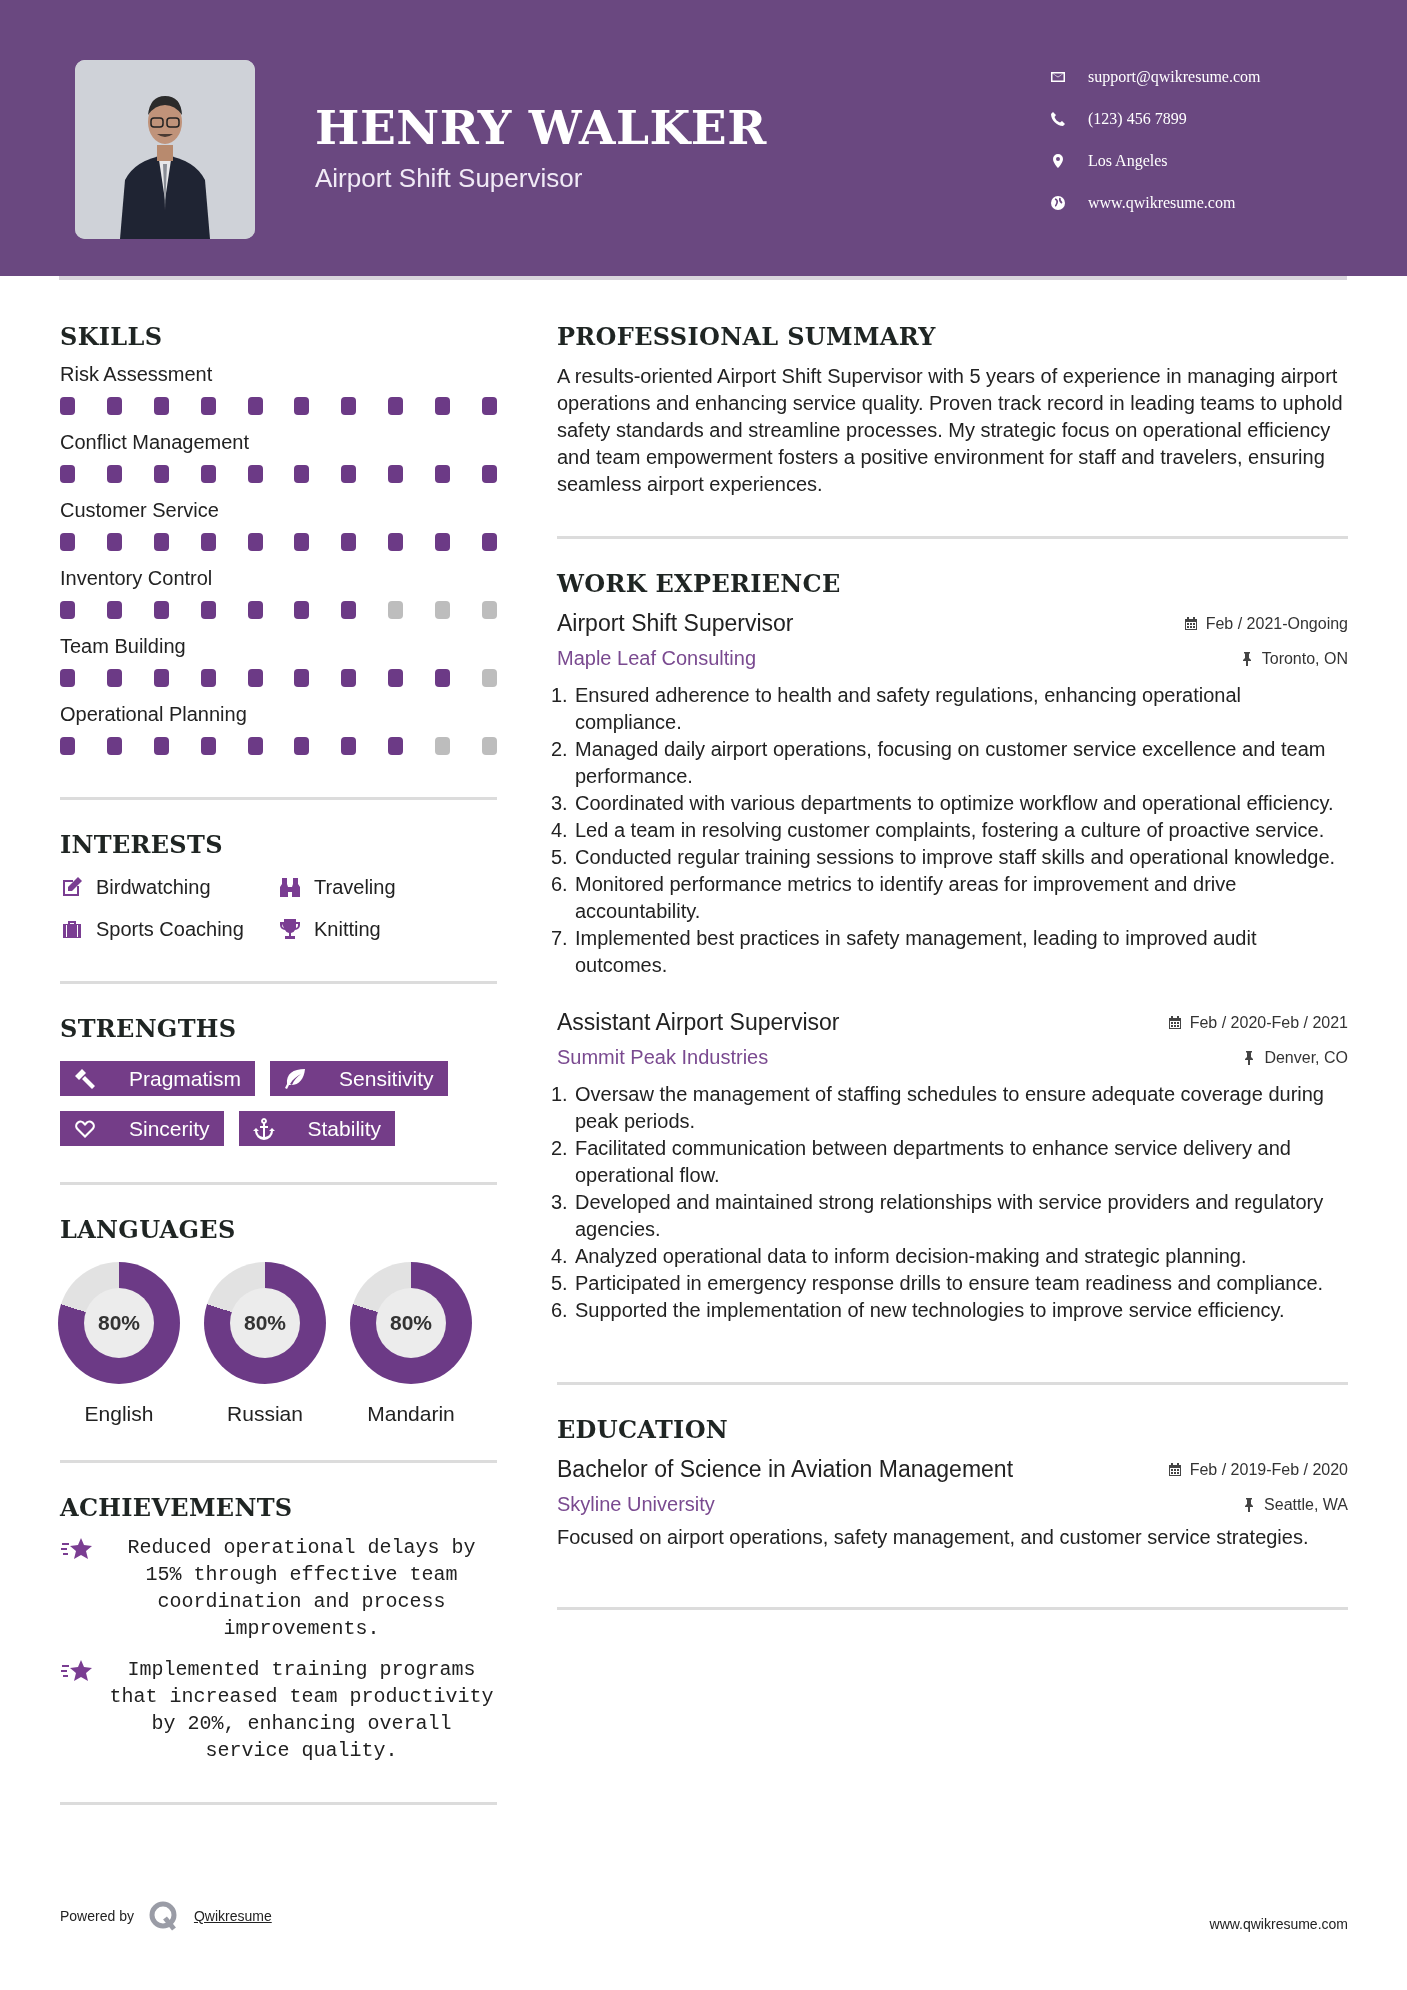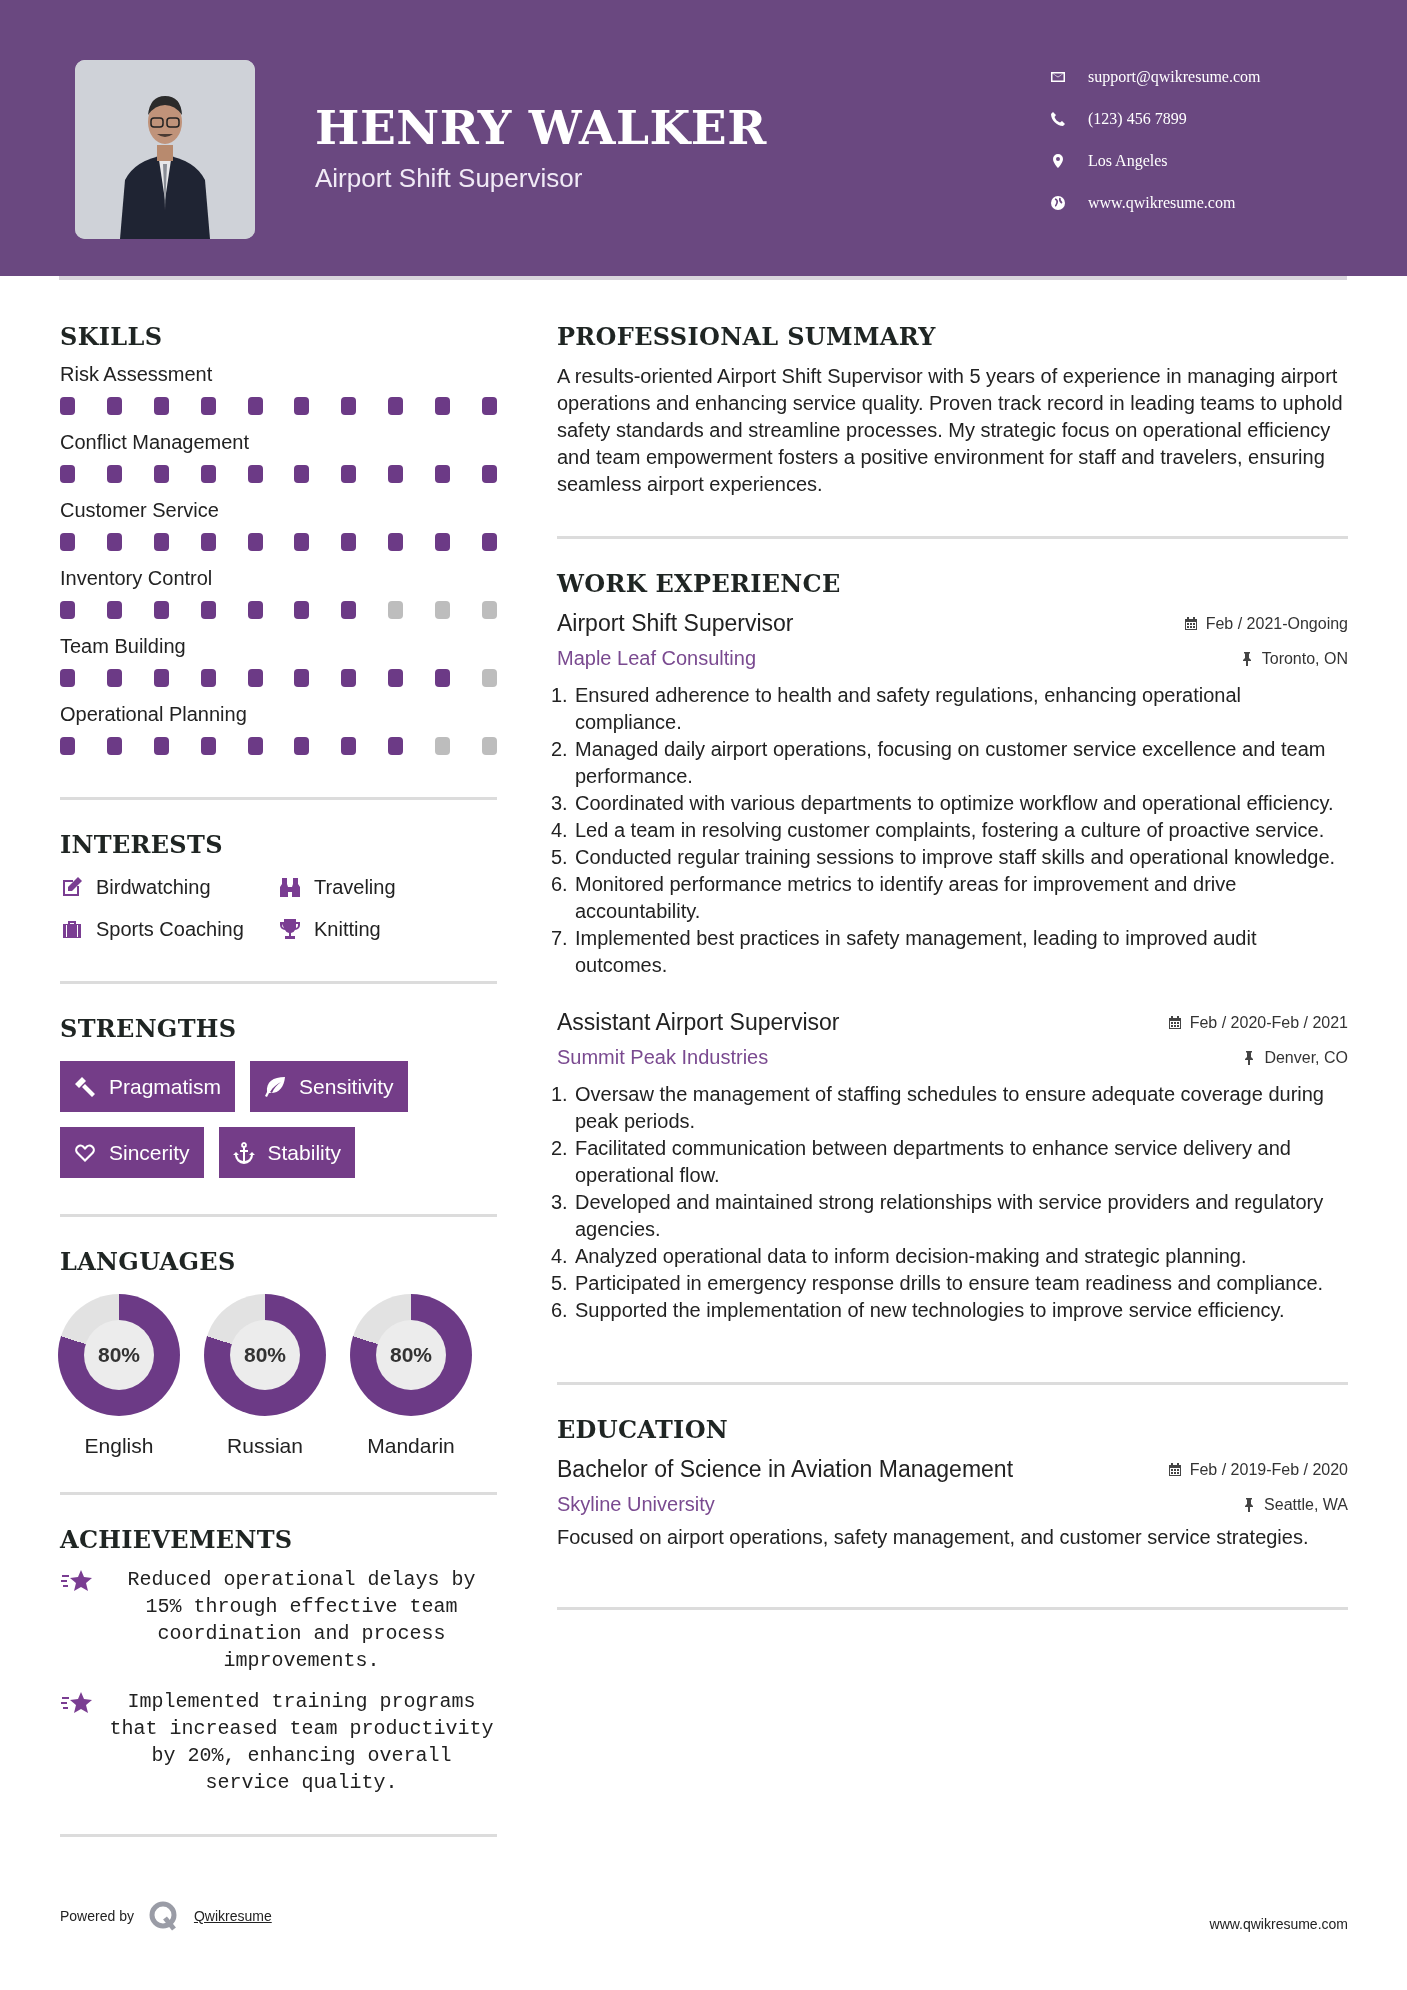--- a/index.html
+++ b/index.html
@@ -28,22 +28,22 @@
   .skill-name { font-family: "Liberation Sans", sans-serif; font-size: 20px; color: #222; margin-top: 12px; height: 26px; }
   .dots { display: flex; justify-content: space-between; margin-top: 8px; height: 22px; }
   .dot { width: 15px; height: 18px; border-radius: 4px; background: #6c3a86; }
   .dot.off { background: #bdbdbd; }
 
   .interests { display: grid; grid-template-columns: 218px 200px; row-gap: 18px; margin-top: 16px; }
   .interest { display: flex; align-items: flex-end; font-family: "Liberation Sans", sans-serif; font-size: 20px; color: #222; }
   .interest svg { width: 24px; height: 24px; fill: #7a3d92; margin-right: 12px; flex: none; }
 
   .strengths { display: flex; flex-wrap: wrap; gap: 15px 15px; margin-top: 18px; }
-  .chip { display: inline-flex; align-items: center; height: 51px; padding: 0 14px 0 13px; background: #743d88; color: #fff;
-          font-family: "Liberation Sans", sans-serif; font-size: 21px; }
+  .chip { display: inline-flex; align-items: center; height: 35px; padding: 0 14px 0 13px; background: #743d88; color: #fff;
+          font-family: "Liberation Sans", sans-serif; font-size: 21px; gap: 20px; }
   .chip svg { width: 24px; height: 24px; fill: #fff; margin-right: 12px; }
 
   .langs { display: flex; margin-top: 18px; }
   .lang { width: 146px; display: flex; flex-direction: column; align-items: center; margin-right: 0; }
   .lang:first-child { margin-left: -14px; }
   .ring { width: 122px; height: 122px; border-radius: 50%; position: relative; }
   .ring-inner { position: absolute; left: 26px; top: 26px; width: 70px; height: 70px; border-radius: 50%; background: #ececec;
                 display: flex; align-items: center; justify-content: center; font-family: "Liberation Sans", sans-serif; font-weight: bold; font-size: 21px; color: #333; }
   .lang-name { font-family: "Liberation Sans", sans-serif; font-size: 21px; color: #222; margin-top: 18px; }
 

